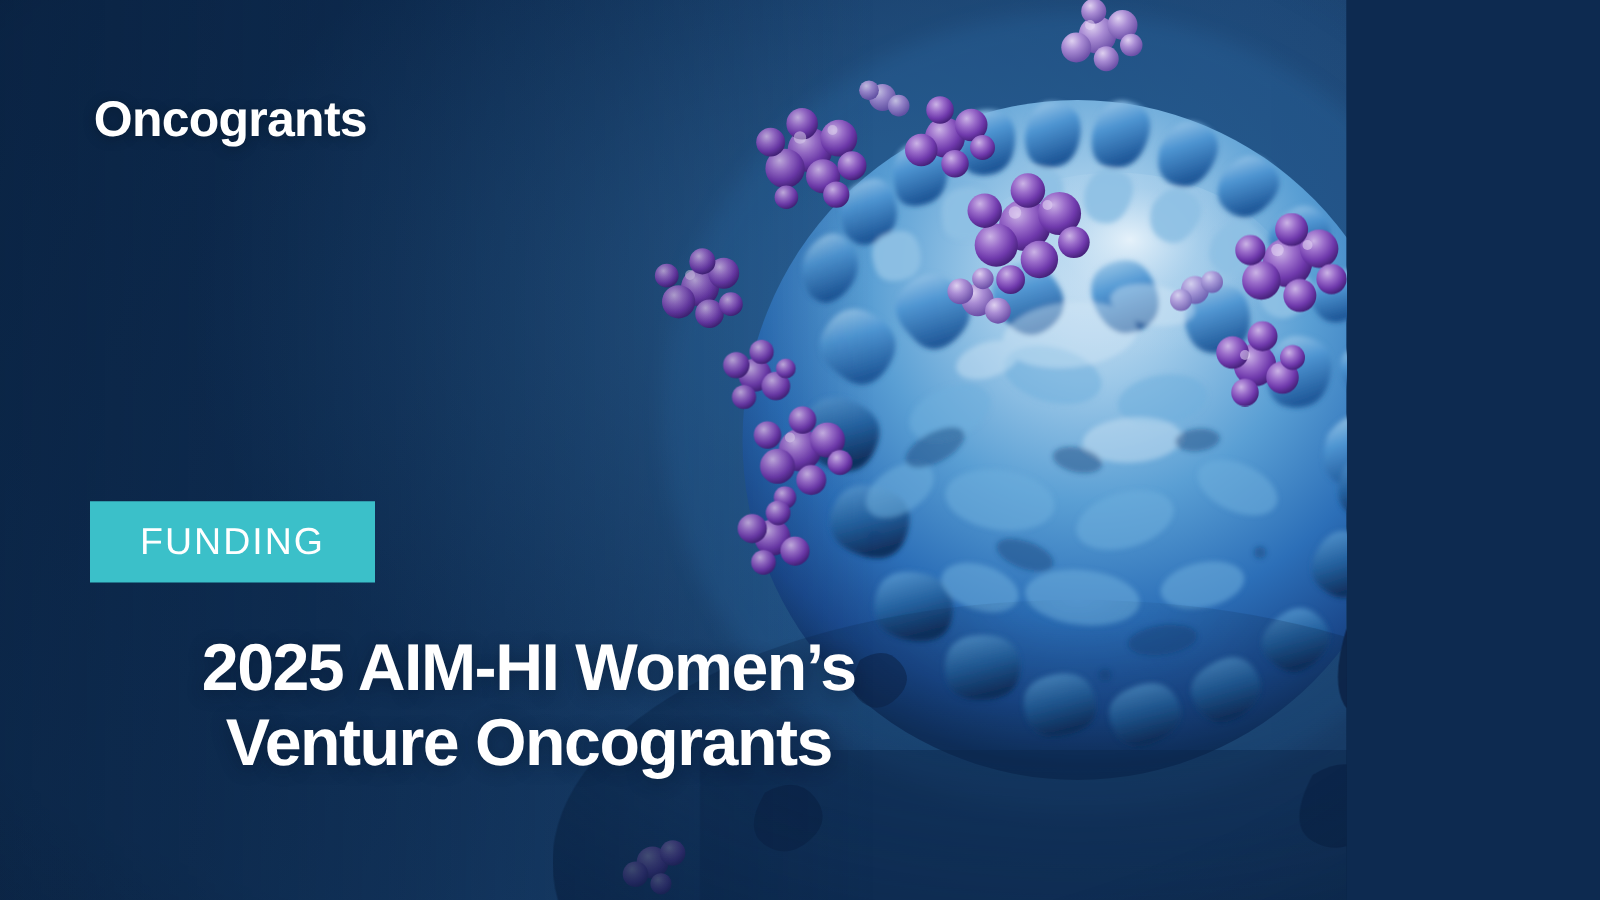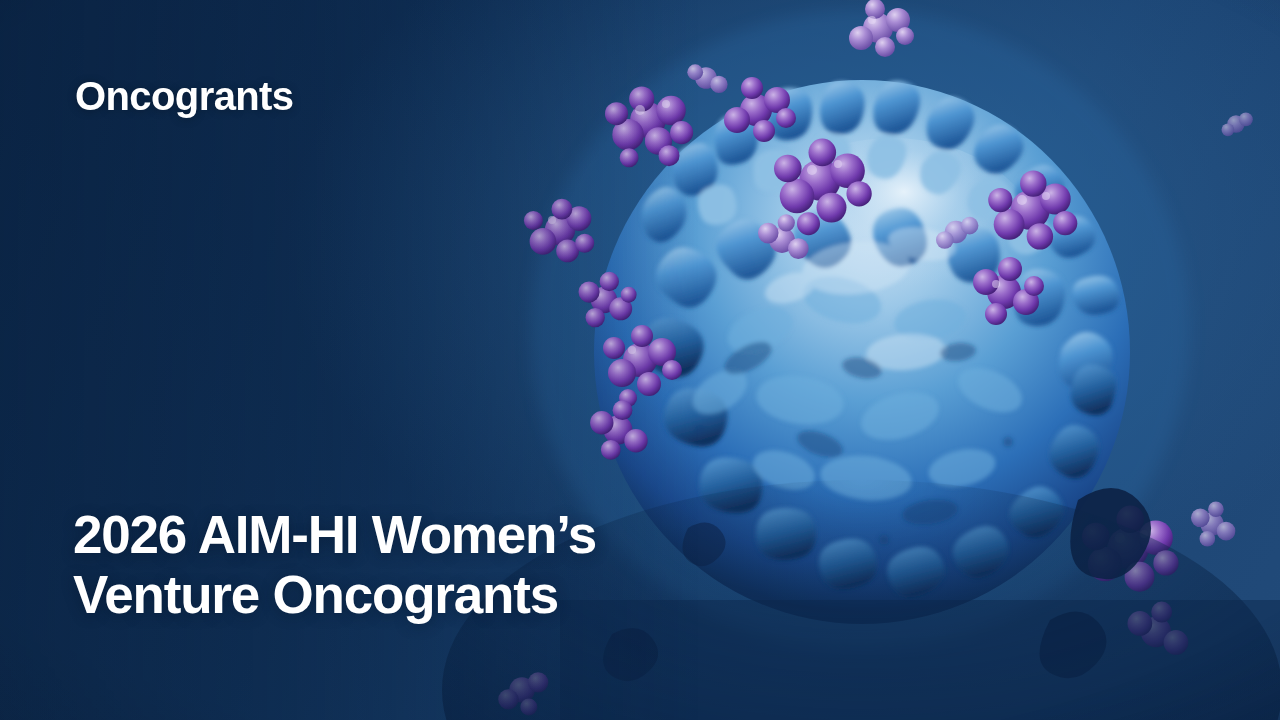--- a/index.html
+++ b/index.html
@@ -4,25 +4,26 @@
 <style>
   * { margin:0; padding:0; box-sizing:border-box; }
   html, body {
     width:1280px; height:720px; overflow:hidden;
     background:#0d2a50;
     font-family:"Liberation Sans", sans-serif;
   }
 
   #stage {
     position:relative;
-    width:1280px; height:720px;
+    width:1077px; height:720px;
     overflow:hidden;
     background:
       radial-gradient(ellipse 900px 620px at 66% 34%, #2a5d8f 0%, rgba(42,93,143,0) 62%),
       linear-gradient(118deg, #0b2649 0%, #11335c 36%, #1b4473 68%, #214a79 100%);
+    text-align: center;
   }
 
   
   #art {
     position:absolute; inset:0;
     pointer-events:none;
   }
   #art svg { display:block; width:1280px; height:720px; }
 
   
@@ -415,20 +416,23 @@
     </svg>
   </div>
 
   <div id="scrim"></div>
   <div id="vignette"></div>
 
   <div id="copy">
 
     <div id="brand">Oncogrants</div>
 
+    <div id="badge">
+      <span id="badge-label">FUNDING</span>
+    </div>
 
     <div id="headline">
-      <span class="ln">2026 AIM-HI Women’s</span>
+      <span class="ln">2025 AIM-HI Women’s</span>
       <span class="ln">Venture Oncogrants</span>
     </div>
 
   </div>
 </div>
 
 </body></html>

